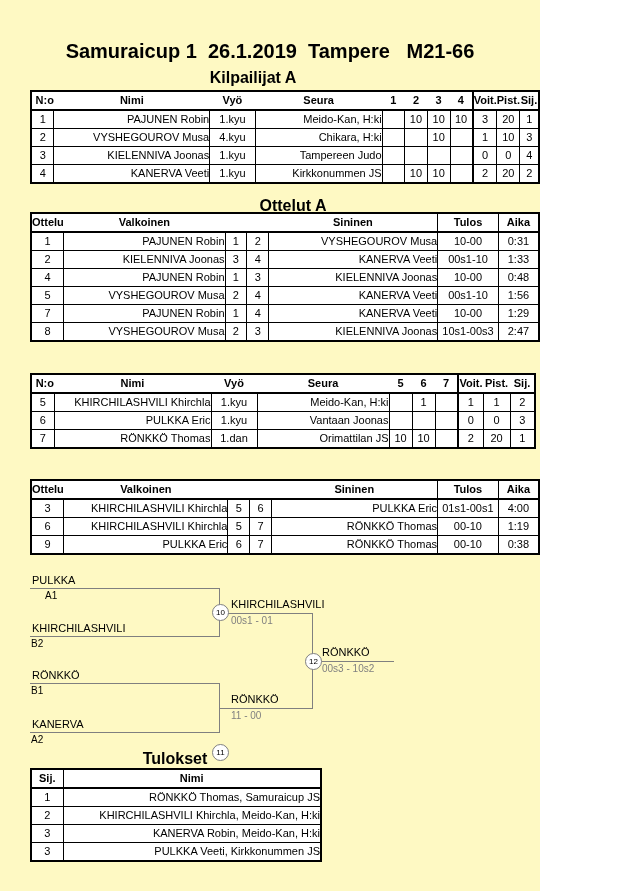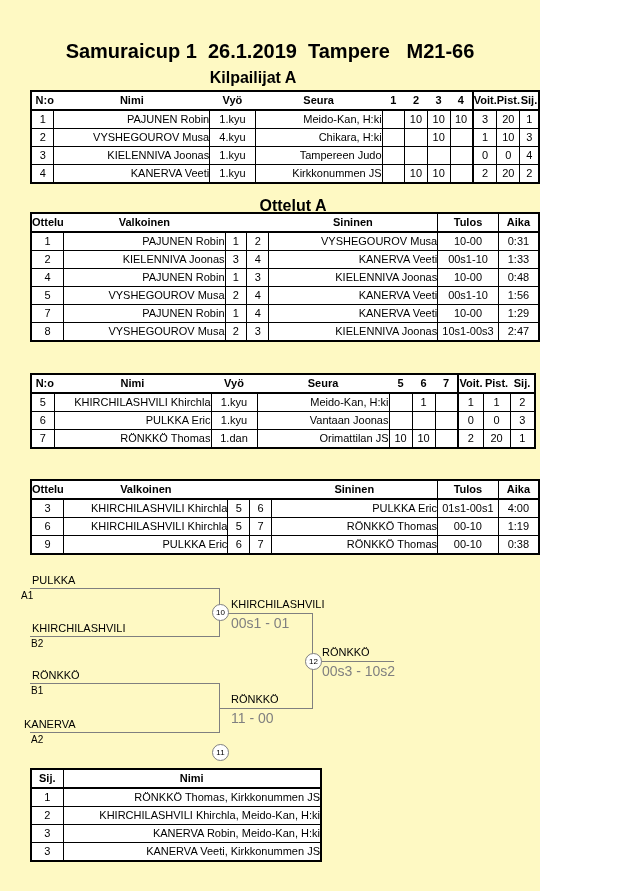--- a/index.html
+++ b/index.html
@@ -26,21 +26,21 @@
   .c{text-align:center;}
   .hl{text-align:right;padding-left:1px;margin-left:48px;}
   .t-pool-a{left:30px;top:90px;}
   .t-matches-a{left:30px;top:212px;}
   .t-pool-b{left:30px;top:373px;}
   .t-matches-b{left:30px;top:479px;}
   .t-results{left:30px;top:768px;}
   .br-line{position:absolute;background:#808080;}
   .br-name{position:absolute;font-size:11px;white-space:nowrap;}
   .br-seed{position:absolute;font-size:10px;white-space:nowrap;}
-  .br-score{position:absolute;font-size:14px;color:#808080;white-space:nowrap;}
+  .br-score{position:absolute;font-size:10px;color:#808080;white-space:nowrap;}
   .br-circle{position:absolute;width:15px;height:15px;border:1px solid #808080;
         border-radius:50%;background:#fff;font-size:8px;line-height:15px;
         text-align:center;z-index:2;}
 </style>
 </head>
 <body>
 
 <div class="page">
 
   <div class="main-title">Samuraicup 1  26.1.2019  Tampere   M21-66</div>
@@ -327,73 +327,74 @@
         <td class="l">RÖNKKÖ Thomas</td>
         <td class="c">00-10</td>
         <td class="c">0:38</td>
       </tr>
     </tbody>
   </table>
 
   <div>
     <div class="br-name" style="left:32px;top:574px;">PULKKA</div>
     <div class="br-line" style="left:30px;top:588px;width:190px;height:1px;"></div>
-    <div class="br-seed" style="left:21px;top:590px;">A1</div>
+    <div class="br-seed" style="left:45px;top:590px;">A1</div>
     <div class="br-name" style="left:32px;top:622px;">KHIRCHILASHVILI</div>
     <div class="br-line" style="left:30px;top:636px;width:190px;height:1px;"></div>
     <div class="br-seed" style="left:31px;top:638px;">B2</div>
     <div class="br-line" style="left:219px;top:588px;width:1px;height:49px;"></div>
     <div class="br-line" style="left:219px;top:613px;width:93px;height:1px;"></div>
     <div class="br-circle" style="left:212px;top:604px;">10</div>
     <div class="br-name" style="left:231px;top:598px;">KHIRCHILASHVILI</div>
     <div class="br-score" style="left:231px;top:615px;">00s1 - 01</div>
 
     <div class="br-name" style="left:32px;top:669px;">RÖNKKÖ</div>
     <div class="br-line" style="left:30px;top:683px;width:190px;height:1px;"></div>
     <div class="br-seed" style="left:31px;top:685px;">B1</div>
-    <div class="br-name" style="left:24px;top:718px;">KANERVA</div>
+    <div class="br-name" style="left:32px;top:718px;">KANERVA</div>
     <div class="br-line" style="left:30px;top:732px;width:190px;height:1px;"></div>
     <div class="br-seed" style="left:31px;top:734px;">A2</div>
     <div class="br-line" style="left:219px;top:683px;width:1px;height:50px;"></div>
     <div class="br-line" style="left:219px;top:708px;width:93px;height:1px;"></div>
     <div class="br-circle" style="left:212px;top:700px;margin-top:44px;">11</div>
     <div class="br-name" style="left:231px;top:693px;">RÖNKKÖ</div>
     <div class="br-score" style="left:231px;top:710px;">11 - 00</div>
 
     <div class="br-line" style="left:312px;top:613px;width:1px;height:96px;"></div>
     <div class="br-line" style="left:312px;top:661px;width:82px;height:1px;"></div>
     <div class="br-circle" style="left:305px;top:653px;">12</div>
     <div class="br-name" style="left:322px;top:646px;">RÖNKKÖ</div>
     <div class="br-score" style="left:322px;top:663px;">00s3 - 10s2</div>
   </div>
 
+  <div class="sec sec-results">Tulokset</div>
   <table class="sheet t-results">
     <colgroup>
         <col style="width:32px">
         <col style="width:258px">
       </colgroup>
     <thead>
       <tr>
         <th class="c">Sij.</th>
         <th class="c sep">Nimi</th>
       </tr>
     </thead>
     <tbody>
       <tr>
         <td class="c">1</td>
-        <td class="l">RÖNKKÖ Thomas, Kirkkonummen JS</td>
+        <td class="l">RÖNKKÖ Thomas, Samuraicup JS</td>
       </tr>
       <tr>
         <td class="c">2</td>
         <td class="l">KHIRCHILASHVILI Khirchla, Meido-Kan, H:ki</td>
       </tr>
       <tr>
         <td class="c">3</td>
         <td class="l">KANERVA Robin, Meido-Kan, H:ki</td>
       </tr>
       <tr>
         <td class="c">3</td>
-        <td class="l">KANERVA Veeti, Kirkkonummen JS</td>
+        <td class="l">PULKKA Veeti, Kirkkonummen JS</td>
       </tr>
     </tbody>
   </table>
 
 </div>
 
 </body></html>

